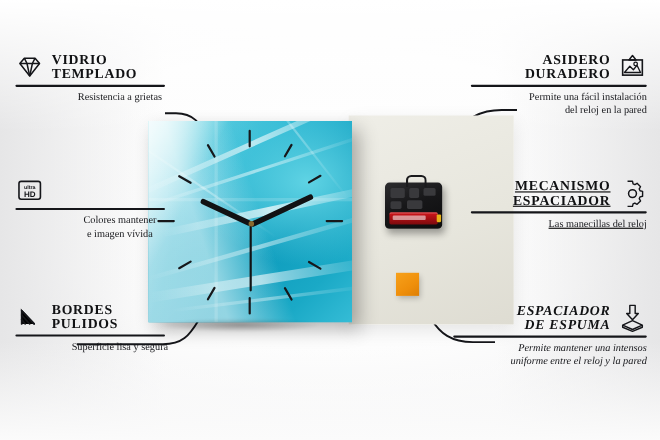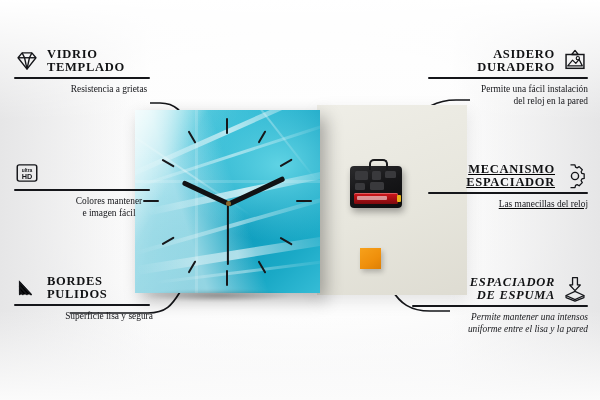--- a/index.html
+++ b/index.html
@@ -240,21 +240,21 @@
         <svg viewBox="0 0 32 32">
           <rect x="4" y="6" width="24" height="20" rx="2.5" fill="none" stroke="#15161a" stroke-width="1.8"></rect>
           <text x="16" y="15" font-family="Liberation Sans, sans-serif" font-size="6" font-weight="700" fill="#15161a" text-anchor="middle">ultra</text>
           <text x="16" y="23.5" font-family="Liberation Sans, sans-serif" font-size="9" font-weight="700" fill="#15161a" text-anchor="middle">HD</text>
         </svg>
       </span>
     </div>
     <div class="rule" style="width:136px;"></div>
     <div class="desc">
       <div>Colores mantener</div>
-      <div>e imagen fácil</div>
+      <div>e imagen vívida</div>
     </div>
   </div>
 
   <div class="feature left" id="f-bordes">
     <div class="head">
       <span class="ico">
         <svg viewBox="0 0 32 32">
             <g stroke="#15161a" stroke-width="1.9" stroke-linecap="round">
           <path d="M7 24 L7 9 L21 24"></path>
               <path d="M12 24 L12 14 L21 24" opacity="0"></path>
@@ -328,17 +328,17 @@
           <path d="M13 2 L13 11 L9.5 11 L16 18 L22.5 11 L19 11 L19 2 Z"></path>
           <path d="M16 19 L27 24 L16 29 L5 24 Z"></path>
           <path d="M5 24 L5 26.5 L16 31 L27 26.5 L27 24"></path>
         </g>
           </svg>
       </span>
     </div>
     <div class="rule" style="width:176px;margin-left:auto;"></div>
     <div class="desc">
       <div>Permite mantener una intensos</div>
-      <div>uniforme entre el lisa y la pared</div>
+      <div>uniforme entre el reloj y la pared</div>
     </div>
   </div>
 
 </div>
 
 </body></html>

